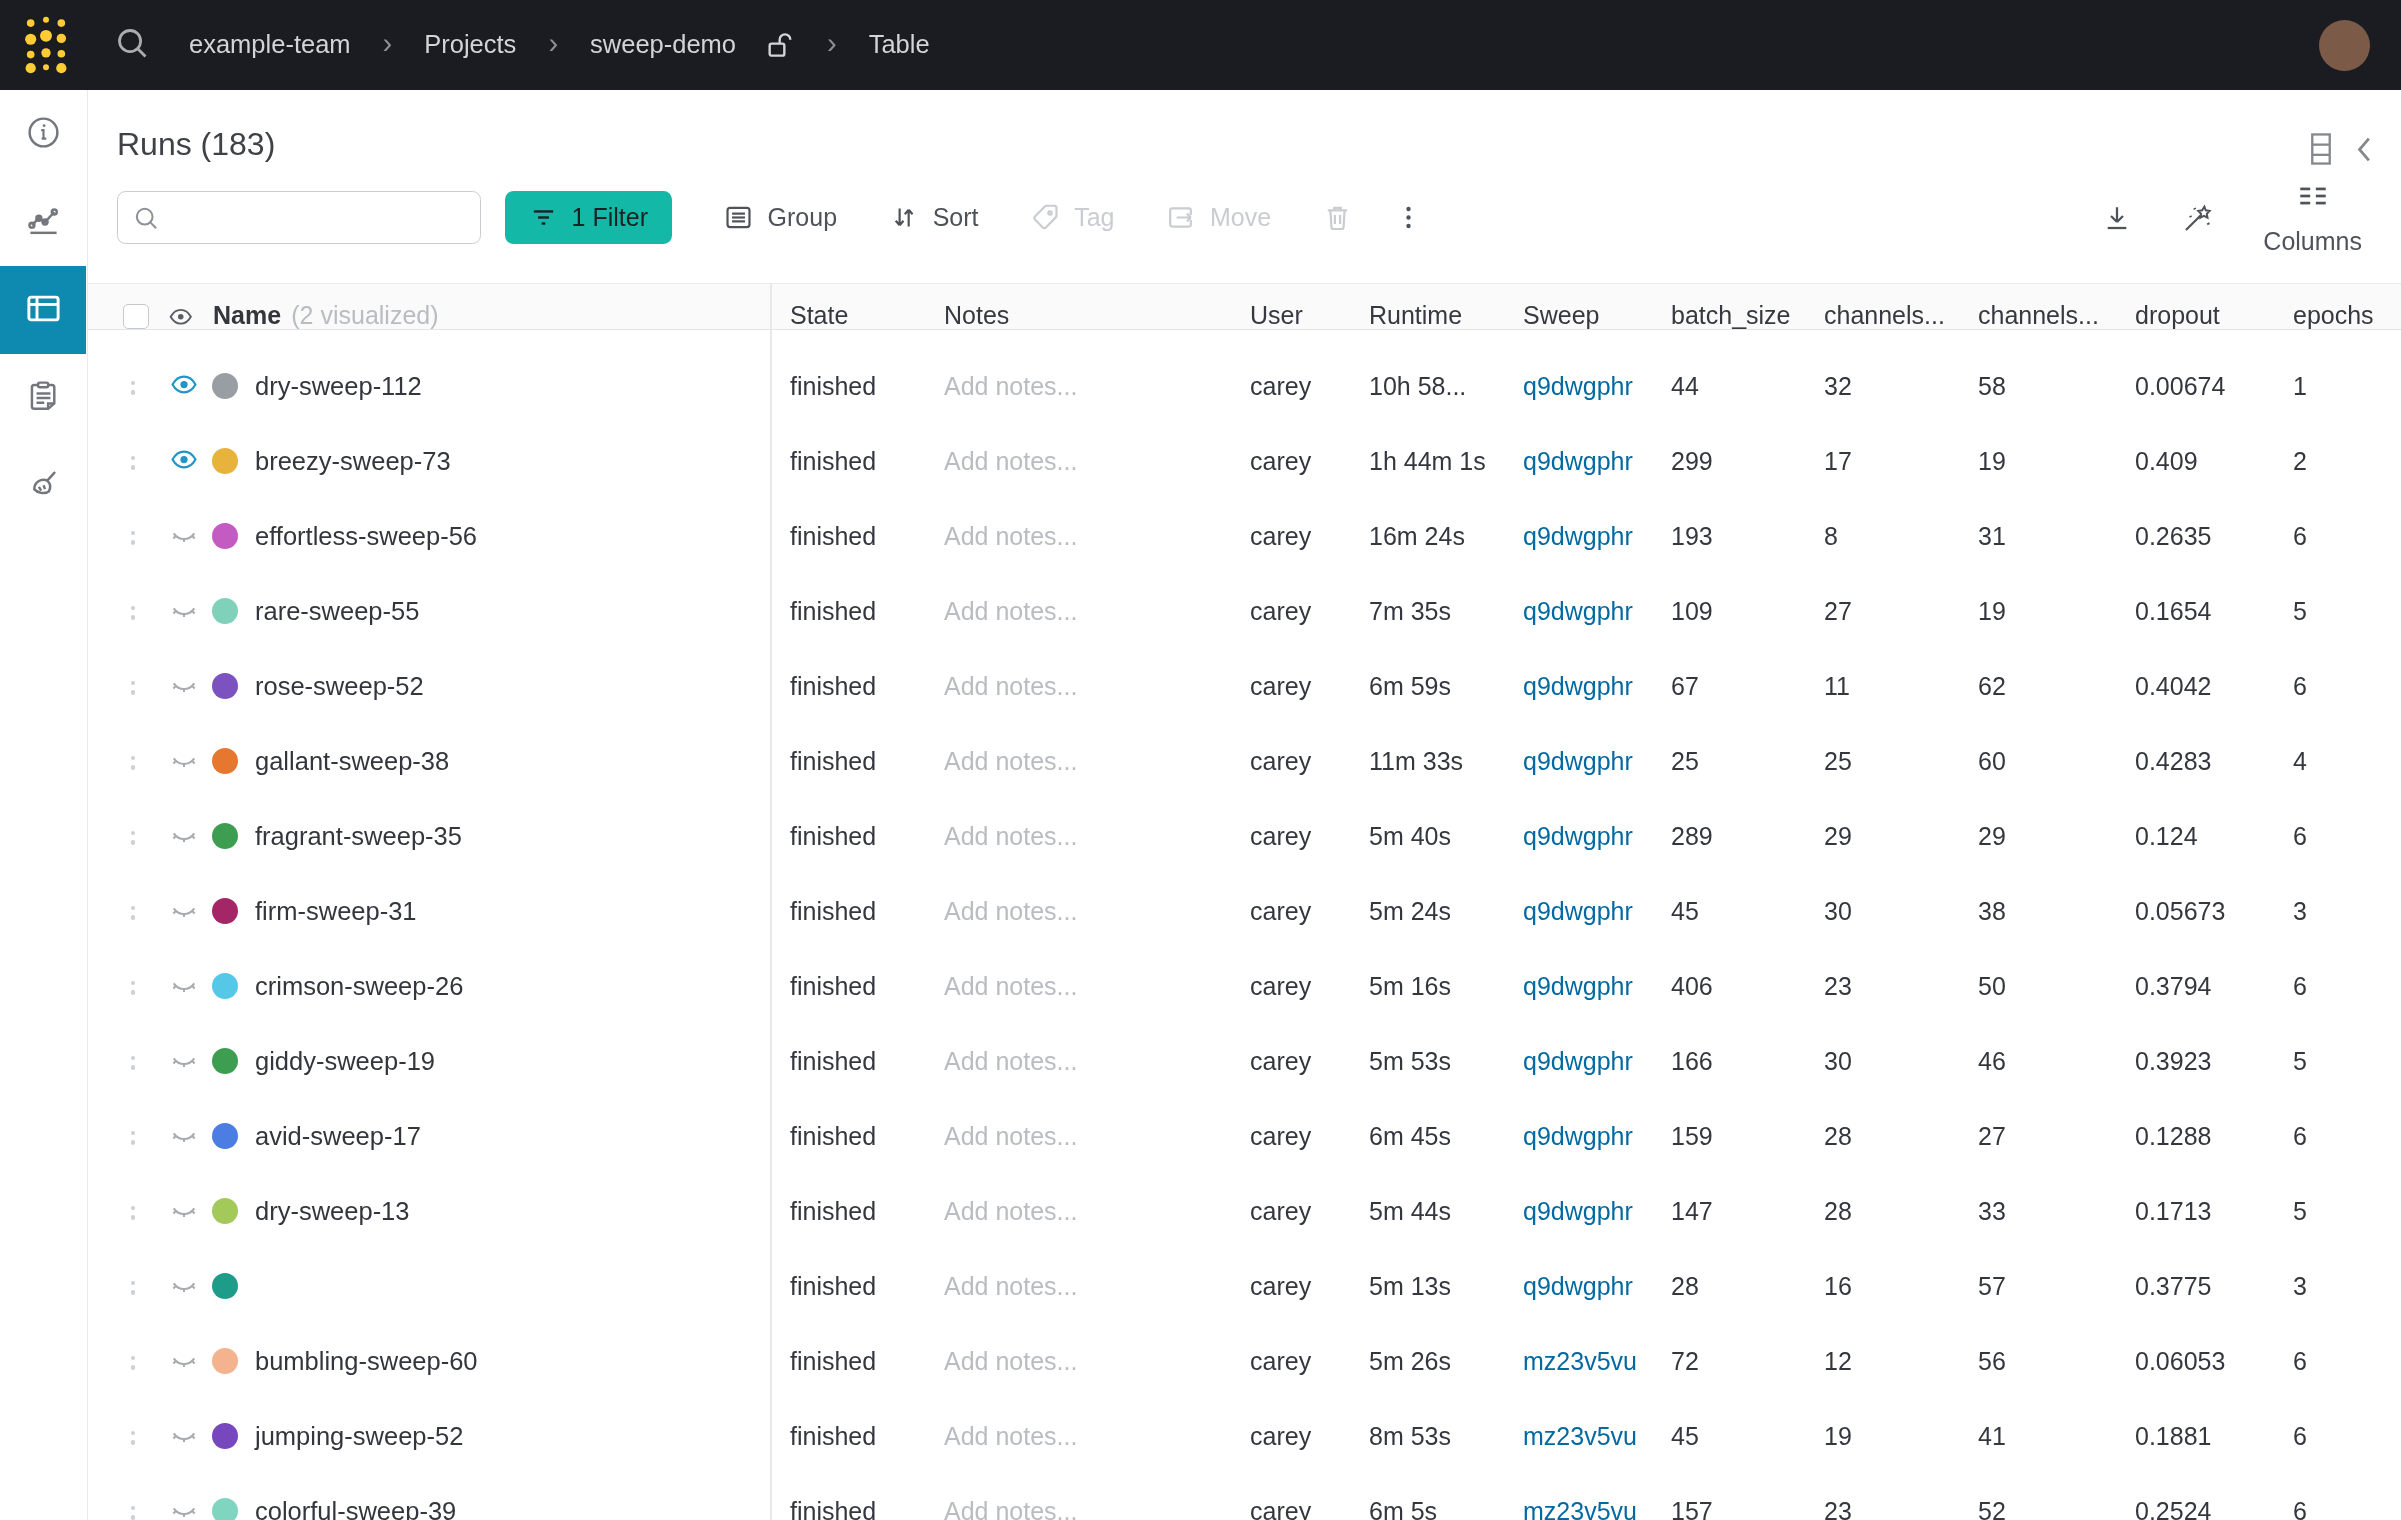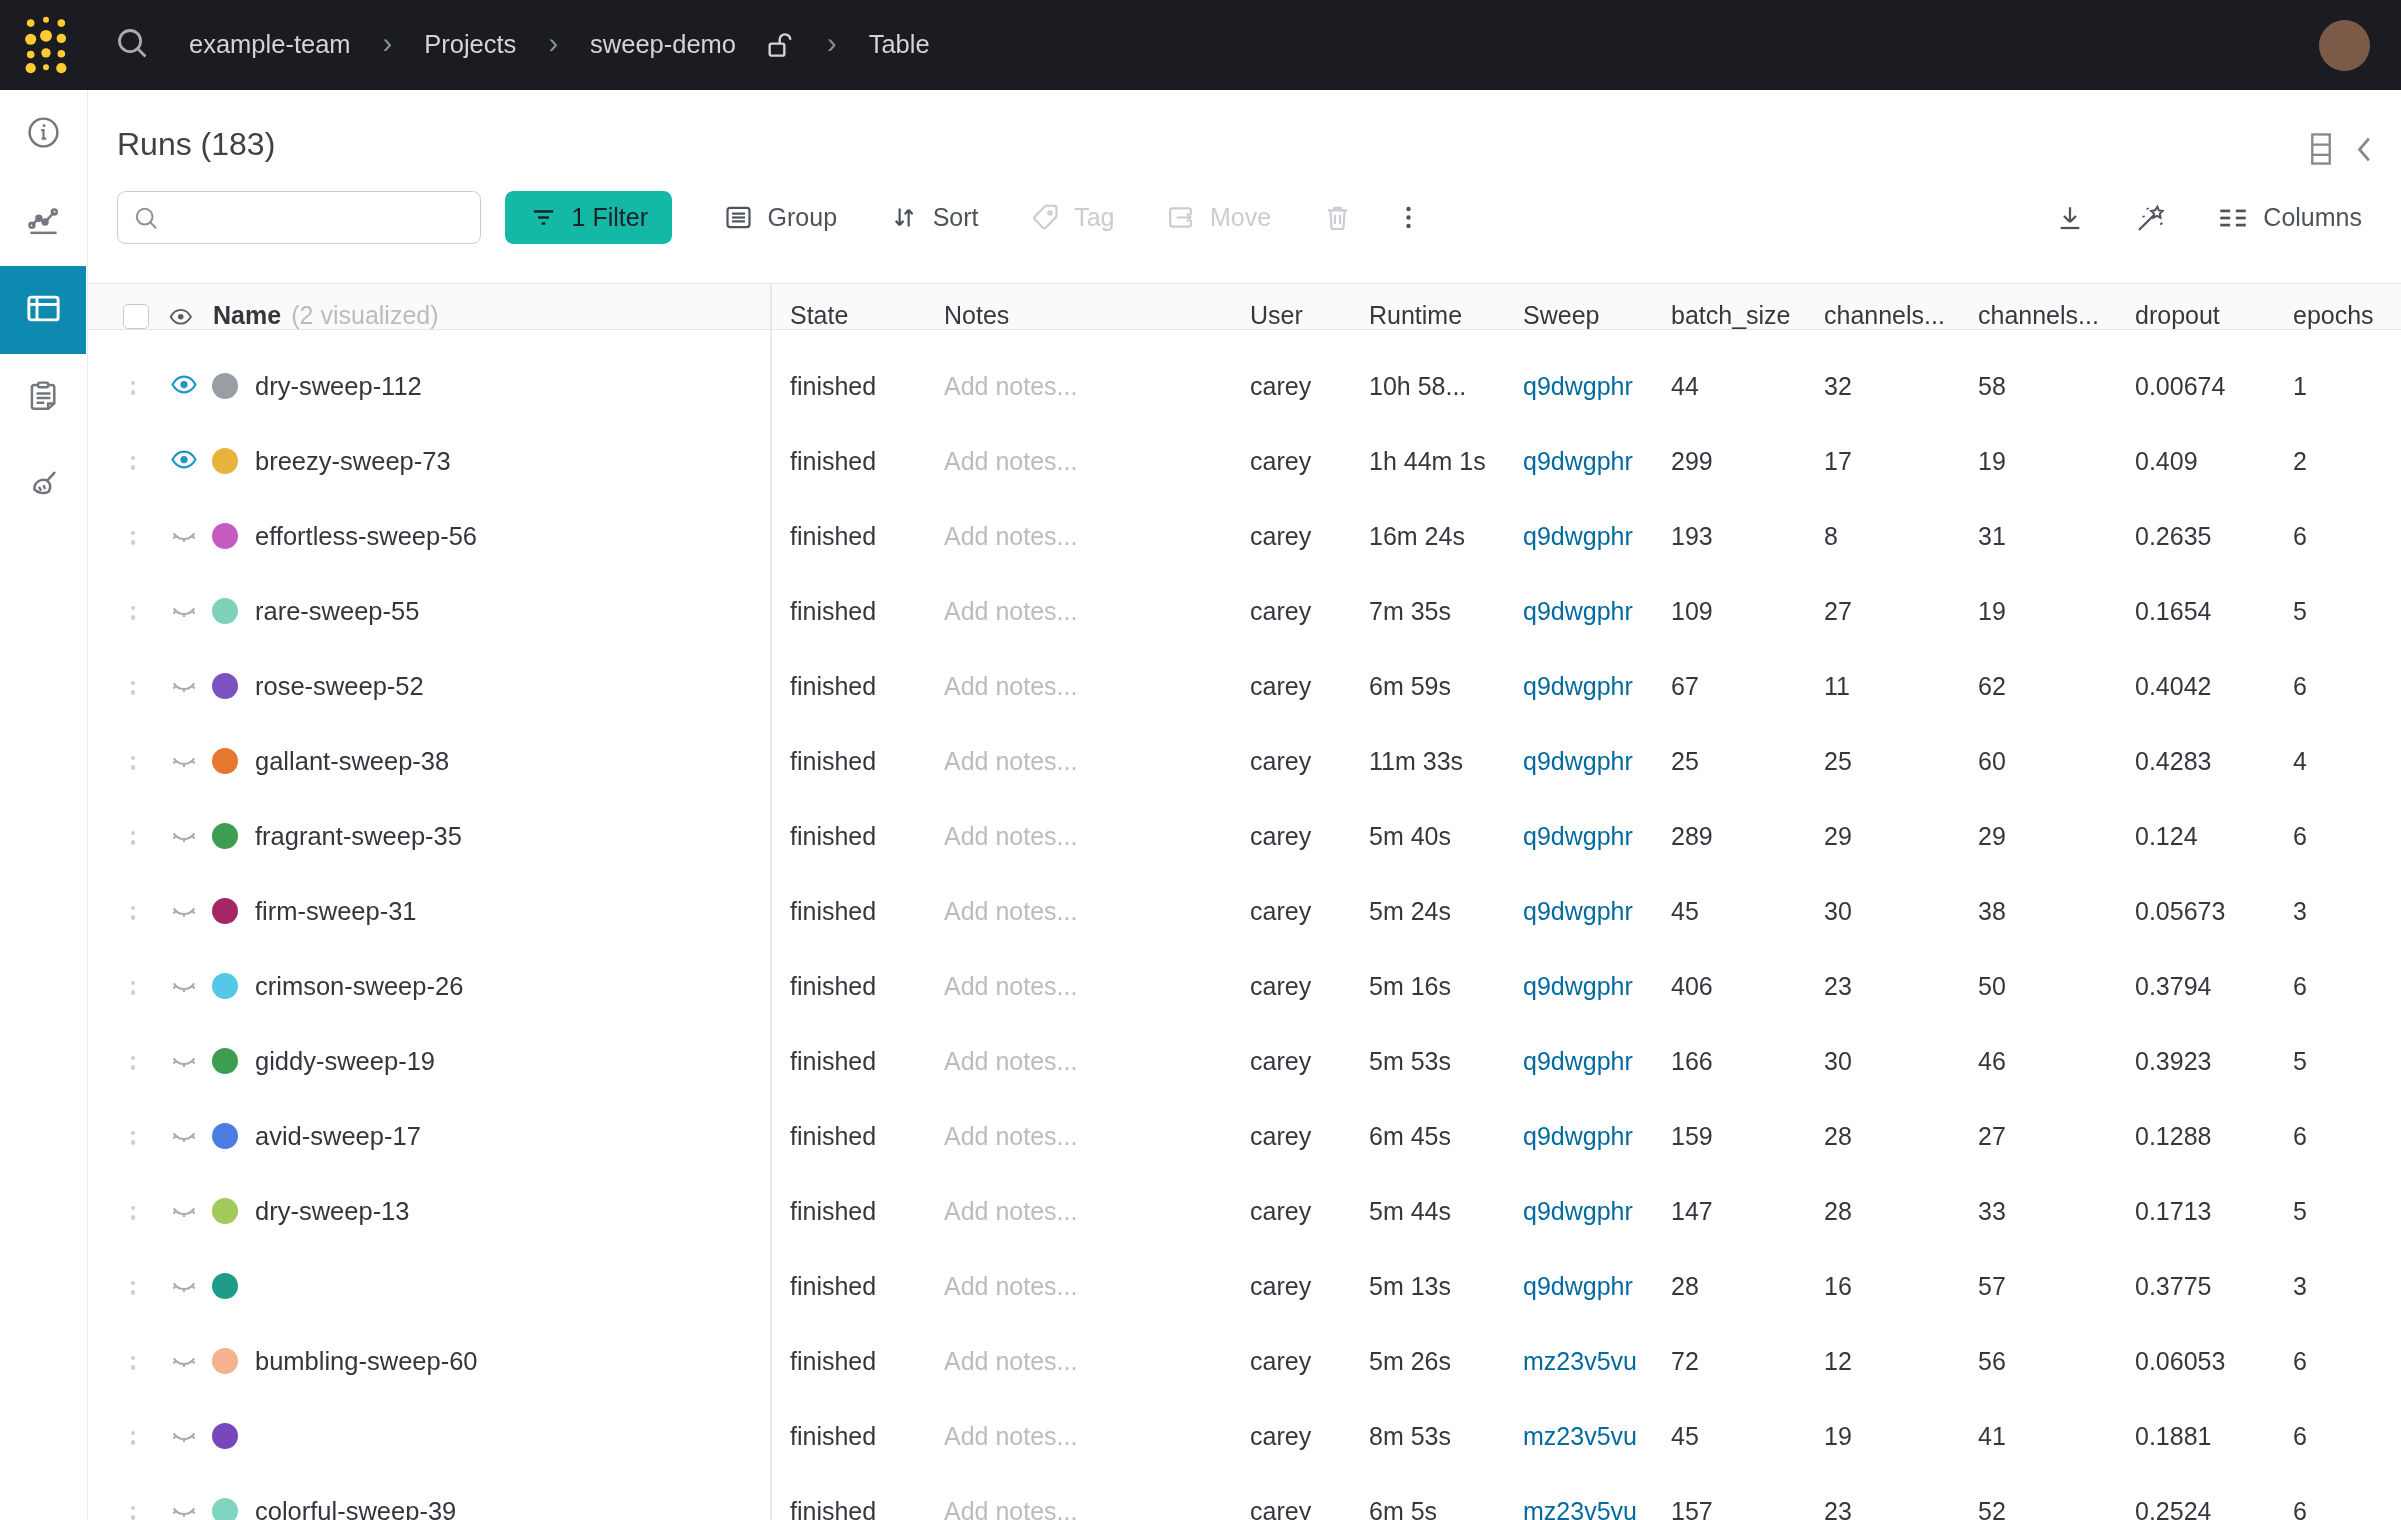--- a/index.html
+++ b/index.html
@@ -46,21 +46,21 @@
                    padding-left:53px; font-size:24px; color:#33363c;
                    font-family:"Liberation Sans", sans-serif; }
   .btn { display:flex; align-items:center; gap:13.6px; font-size:25px; color:#4e5359;
          cursor:pointer; white-space:nowrap; }
   .btn-filter { margin-left:24px; height:53px; padding:0 24px; background:#14b8a6;
                 border-radius:8.5px; color:#1d2025; }
   .tool { margin-left:51px; }
   .tool.disabled { color:#c9ccd1; }
   .kebab { margin-left:41px; }
   .tspacer { flex:1; }
-  .rtool { margin-left:48px; }
+  .rtool { margin-left:48px;flex-direction:column; }
 
   
   .thead { position:absolute; left:0; top:193px; width:100%; height:47px; background:#fafafa;
            border-top:0.9px solid #ececee; border-bottom:1.7px solid #e4e5e7;
            font-size:25px; color:#36393f; }
   .thead .hcell { position:absolute; line-height:63px; cursor:pointer; white-space:nowrap; }
   .h-name { left:125px; font-weight:700; color:#33363b; }
   .h-annot { font-weight:400; color:#b9bcc0; margin-left:10.2px; }
   .hcheck { position:absolute; left:35px; top:19.6px; width:25.5px; height:25.5px; border:1.7px solid #c6c9cd;
             border-radius:5.1px; background:#fff; cursor:pointer; }
@@ -698,20 +698,21 @@
             <i></i>
           </span>
 
     <span class="eye eye-closed">
       <svg width="32" height="29" viewBox="0 0 24 24" fill="none" stroke="#a7aaae" stroke-width="1.7">
         <path d="M3.5 11 C6 14.5 9 15.8 12 15.8 s6 -1.3 8.5 -4.8"></path>
         <path d="M5 13.5 l-1.8 1.8 M12 15.8 v2.4 M19 13.5 l1.8 1.8"></path>
       </svg>
     </span>
     <span class="dot" style="background: rgb(119, 72, 189);"></span>
+    <a class="rname">jumping-sweep-52</a>
     <span class="cell c-state">finished</span>
     <span class="cell c-notes">Add notes...</span>
     <span class="cell c-user">carey</span>
     <span class="cell c-runtime">8m 53s</span>
     <a class="cell c-sweep">mz23v5vu</a>
     <span class="cell c-batch">45</span>
     <span class="cell c-ch1">19</span>
     <span class="cell c-ch2">41</span>
     <span class="cell c-dropout">0.1881</span>
     <span class="cell c-epochs">6</span>

